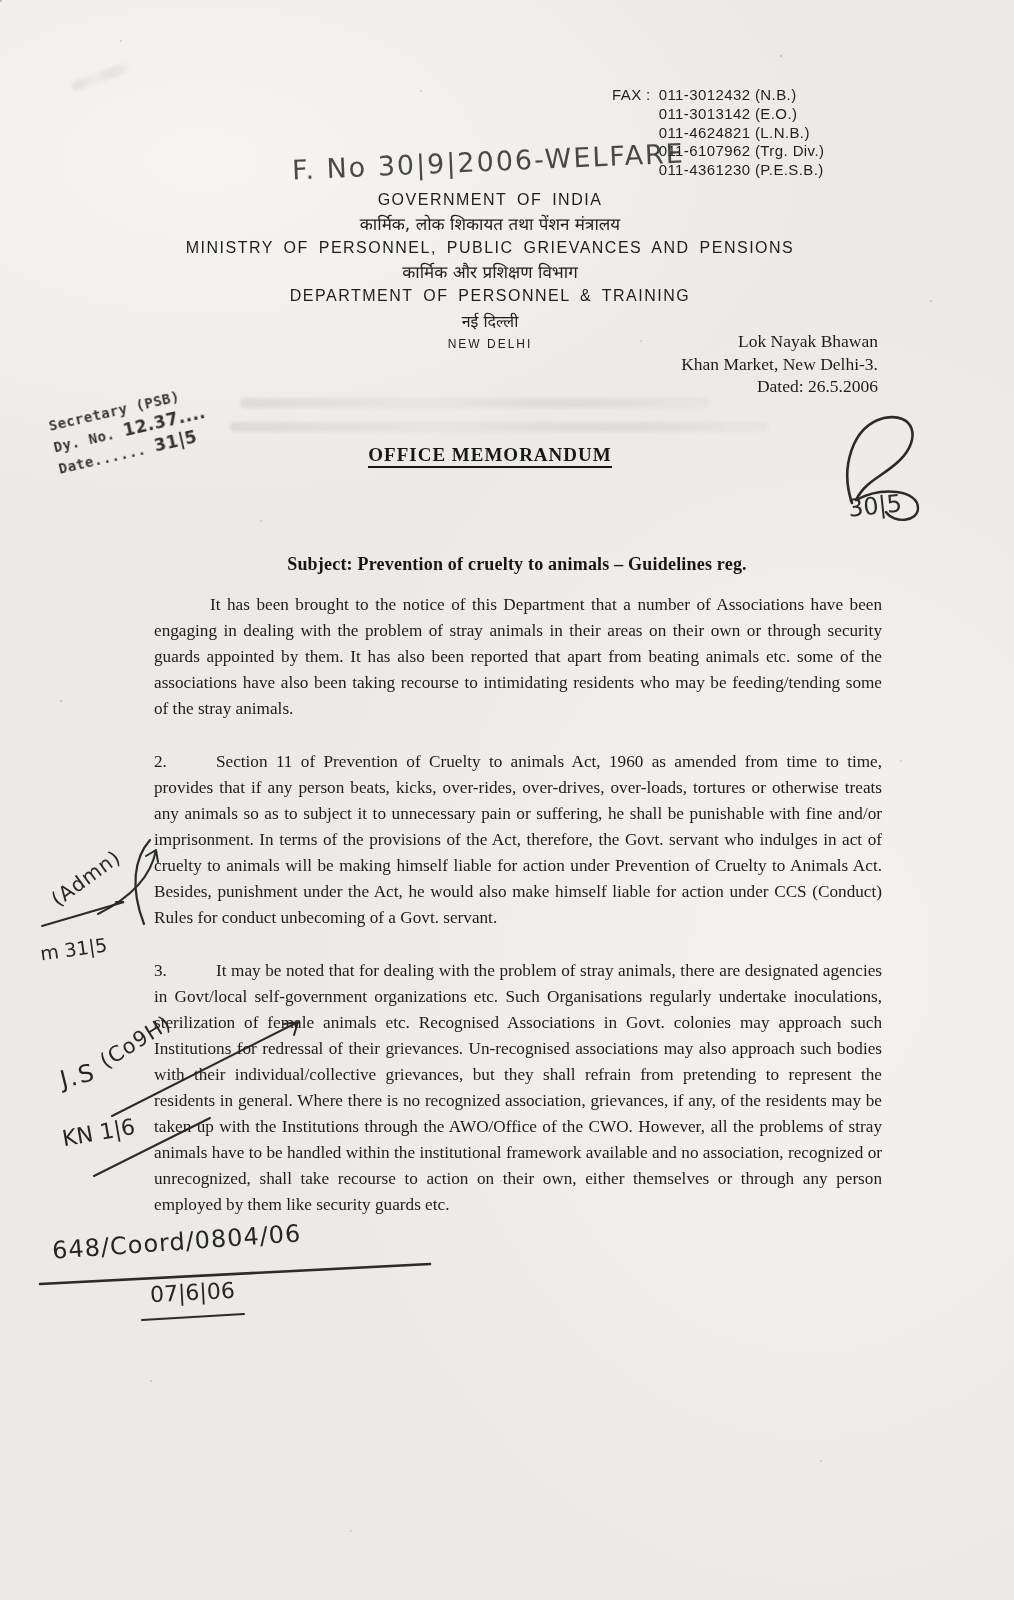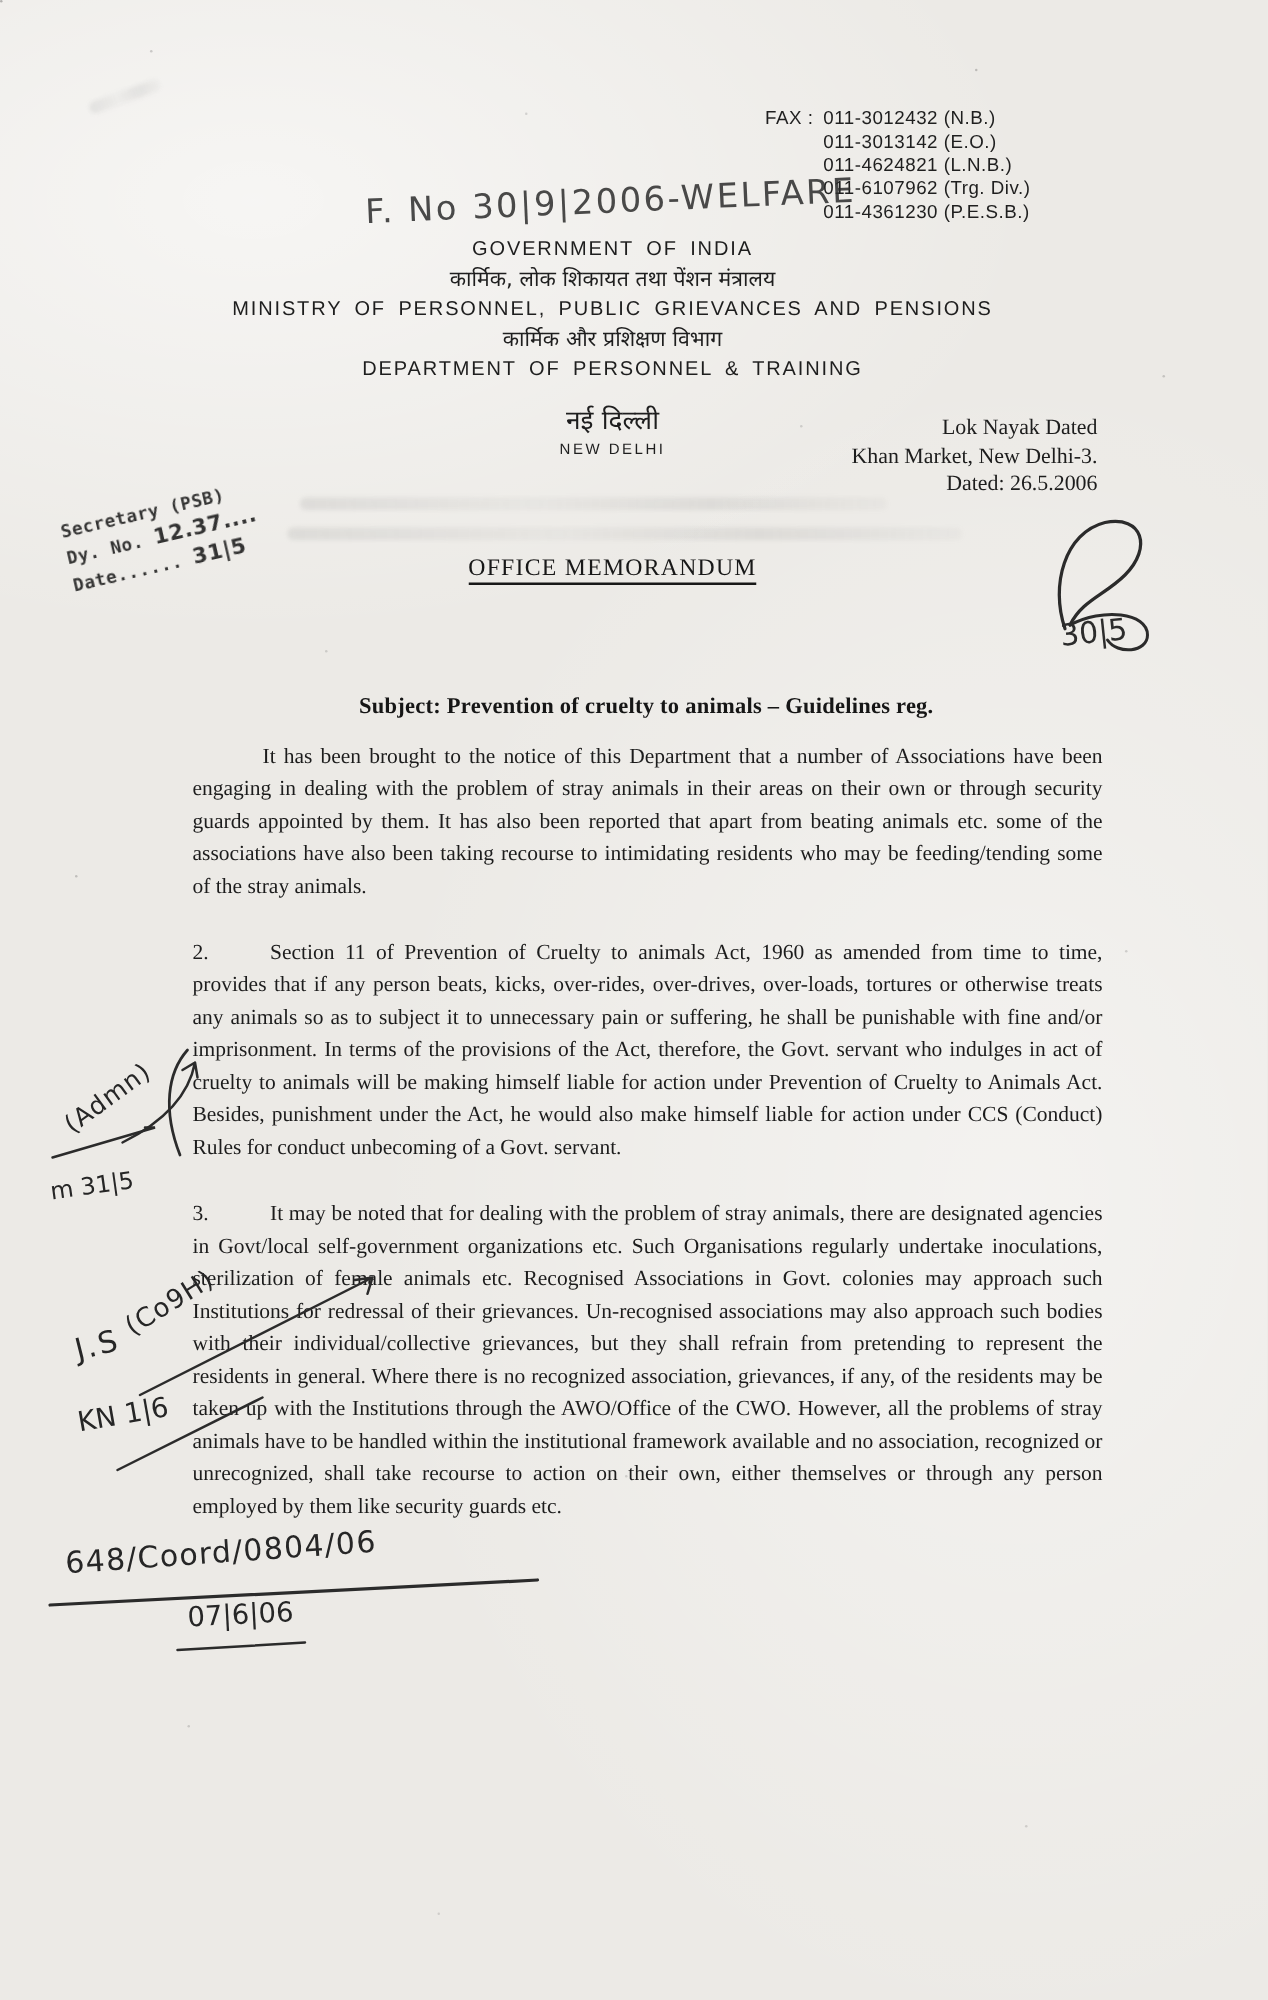--- a/index.html
+++ b/index.html
@@ -38,21 +38,21 @@
   .file-no{
     position:absolute;left:292px;top:146px;font-size:27px;letter-spacing:2px;
     transform:rotate(-2.5deg);font-weight:400;opacity:.85;
   }
 
   .header-block{
     position:absolute;left:120px;top:188px;width:740px;text-align:center;color:#1e1e1e;
   }
   .h-hi{font-family:"DejaVu Sans", sans-serif;font-size:17px;line-height:24px;}
   .h-en{font-family:"Liberation Sans", sans-serif;font-size:16px;line-height:24px;letter-spacing:1.5px;word-spacing:4px;}
-  .h-city-hi{font-family:"DejaVu Sans", sans-serif;font-size:21px;line-height:23px;margin-top:17px;}
+  .h-city-hi{font-family:"DejaVu Sans", sans-serif;font-size:16px;line-height:23px;margin-top:2px;}
   .h-city-en{font-family:"Liberation Sans", sans-serif;font-size:12px;line-height:22px;letter-spacing:2px;}
 
   .addr-block{
     position:absolute;right:136px;top:330px;text-align:right;
     font-size:17.5px;line-height:22.5px;color:#1d1d1d;
   }
 
   .stamp{
     position:absolute;left:52px;top:398px;transform:rotate(-13deg);
     font-family:"DejaVu Sans Mono", monospace;font-size:14px;line-height:21px;
@@ -62,21 +62,21 @@
   .stamp .hw-in{font-family:"DejaVu Sans", sans-serif;font-size:17px;}
 
   .ghost{
     position:absolute;height:10px;border-radius:5px;
     background:linear-gradient(90deg, rgba(120,120,120,.14), rgba(120,120,120,.05) 40%, rgba(120,120,120,.13) 70%, rgba(120,120,120,.04));
     filter:blur(1.5px);
   }
 
   .memo-title{
     position:absolute;left:120px;top:444px;width:740px;text-align:center;
-    font-size:19px;font-weight:normal;letter-spacing:1px;color:#181818;
+    font-size:19px;font-weight:bold;letter-spacing:1px;color:#181818;
   }
   .memo-title span{border-bottom:2.5px solid #181818;padding-bottom:1px;}
 
   .sig-top{position:absolute;left:822px;top:408px;}
   .sig-top .date{position:absolute;left:26px;top:84px;font-size:24px;transform:rotate(-6deg);}
 
   .subject{
     position:absolute;left:154px;top:530px;width:726px;text-align:center;
     font-size:18px;font-weight:bold;color:#161616;letter-spacing:.2px;margin-top:24px;
   }
@@ -124,21 +124,21 @@
     <div class="h-en">GOVERNMENT OF INDIA</div>
     <div class="h-hi">कार्मिक, लोक शिकायत तथा पेंशन मंत्रालय</div>
     <div class="h-en">MINISTRY OF PERSONNEL, PUBLIC GRIEVANCES AND PENSIONS</div>
     <div class="h-hi">कार्मिक और प्रशिक्षण विभाग</div>
     <div class="h-en">DEPARTMENT OF PERSONNEL &amp; TRAINING</div>
     <div class="h-city-hi">नई दिल्ली</div>
     <div class="h-city-en">NEW DELHI</div>
   </div>
 
   <div class="addr-block">
-    <div>Lok Nayak Dated</div>
+    <div>Lok Nayak Bhawan</div>
     <div>Khan Market, New Delhi-3.</div>
     <div>Dated: 26.5.2006</div>
   </div>
 
   <div class="stamp">
     <div>Secretary (PSB)</div>
     <div><span>Dy. No.</span>
       <span class="hw-in">12.37....</span></div>
     <div><span>Date......</span>
       <span class="hw-in">31|5</span></div>

